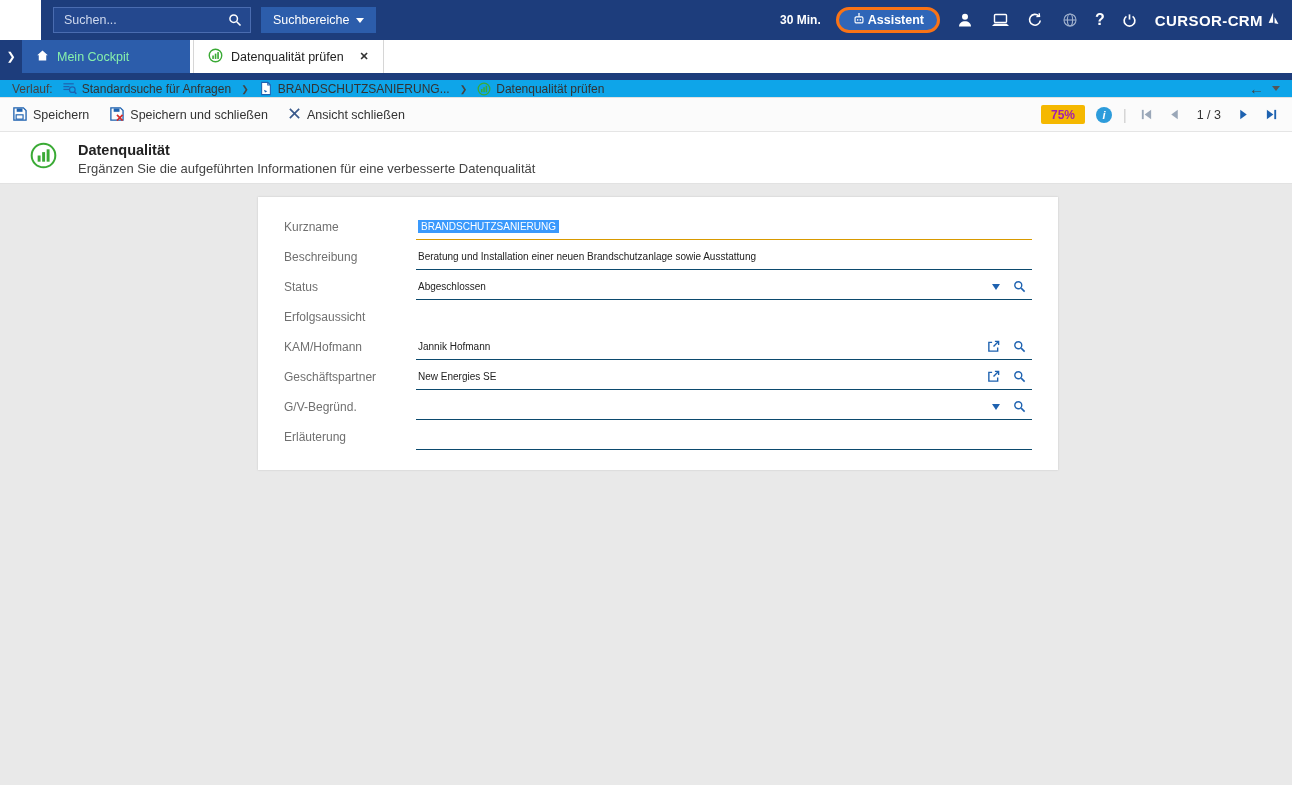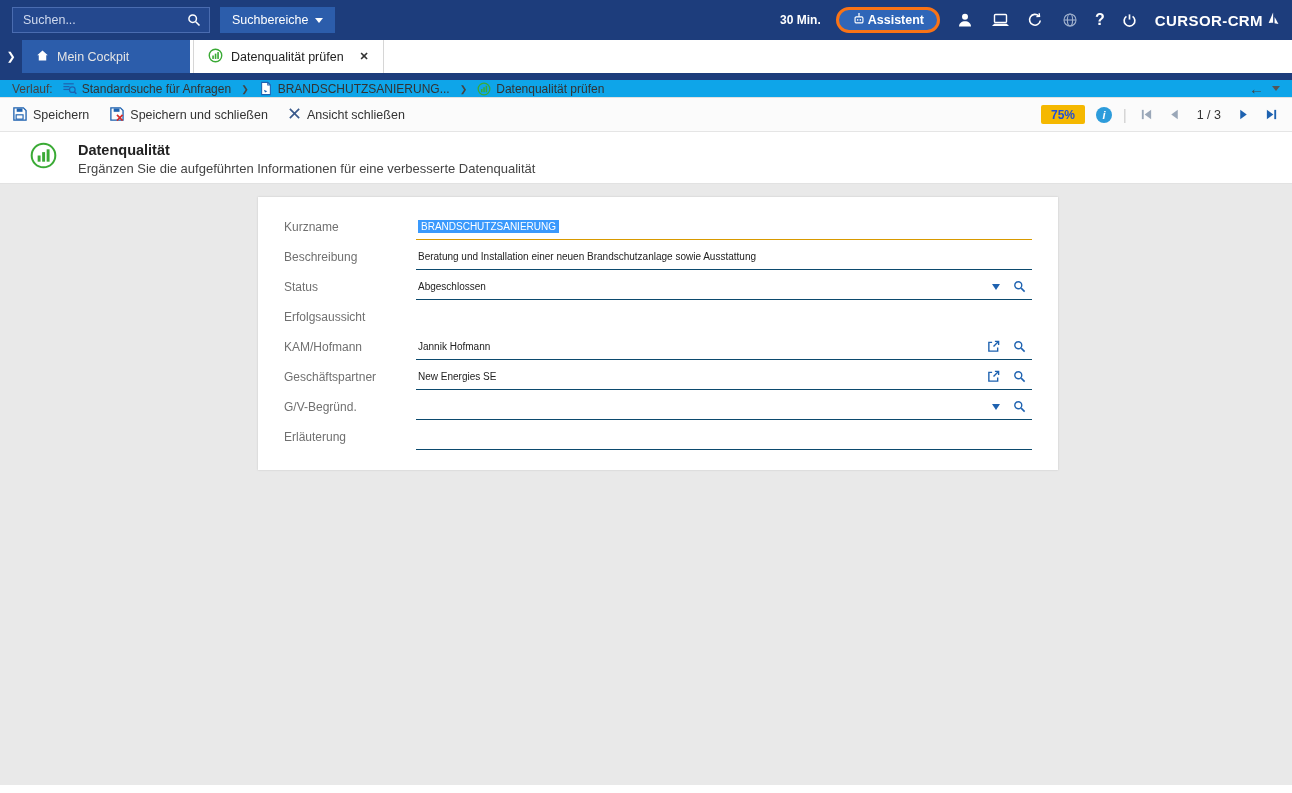--- a/index.html
+++ b/index.html
@@ -3,55 +3,55 @@
 <meta charset="utf-8">
 <style>
   * { box-sizing: border-box; }
   html,body { margin:0; padding:0; }
   body {
     width:1292px; height:793px; overflow:hidden;
     font-family:"Liberation Sans", sans-serif;
     background:#ffffff; color:#222;
   }
   
-  .topbar { height:40px; background:#1d3d7c; display:flex; align-items:center; padding:16px 12px; gap:10px; }
+  .topbar { height:40px; background:#1d3d7c; display:flex; align-items:center; padding:16px 12px; gap:10px;margin-left:41px; }
   .search-box { display:flex; align-items:center; background:#24488e; border:1px solid #4a6cb0; height:26px; width:198px; padding:0 8px; }
   .search-box input { flex:1; background:transparent; border:none; outline:none; color:#fff; font-size:12.5px; font-family:inherit; }
   .search-box input::placeholder { color:#cfd9ee; }
   .sb-mag { display:flex; align-items:center; cursor:pointer; }
   .search-areas-btn { height:26px; background:#2c5dab; color:#fff; border:none; display:flex; align-items:center; gap:7px; padding:0 12px; font-size:12.5px; font-family:inherit; cursor:pointer; }
   .caret-down-white { width:0; height:0; border-left:4.5px solid transparent; border-right:4.5px solid transparent; border-top:5.5px solid #fff; }
   .topbar-right { margin-left:auto; display:flex; align-items:center; gap:15px; color:#fff; }
   .timer { font-size:12px; font-weight:bold; }
   .assistant-btn { display:flex; align-items:center; gap:2px; background:#2f66b8; border:3px solid #f97316; border-radius:13px; color:#fff; height:26px; padding:0 13px; font-weight:bold; font-size:12.5px; font-family:inherit; cursor:pointer; }
   .tb-icon { display:flex; align-items:center; justify-content:center; width:20px; height:20px; cursor:pointer; }
   .help-glyph { font-size:16px; font-weight:bold; color:#fff; cursor:pointer; }
   .brand { display:flex; align-items:center; gap:4px; font-weight:bold; font-size:15px; letter-spacing:.4px; cursor:default; }
   
   .tabrow { height:33px; background:#fff; display:flex; align-items:stretch; }
   .tab-expander { width:22px; background:#1d3d7c; color:#fff; display:flex; align-items:center; justify-content:center; font-size:11px; cursor:pointer; }
   .tab { display:flex; align-items:center; gap:8px; padding:0 14px; font-size:12.5px; cursor:pointer; }
-  .tab.cockpit { background:#2c5dab; color:#e5e5e5; min-width:168px; margin-right:3px; }
+  .tab.cockpit { background:#2c5dab; color:#86efac; min-width:168px; margin-right:3px; }
   .tab.active { background:#fff; color:#222; border-left:1px solid #d6d6d6; border-right:1px solid #d6d6d6; }
   .tab .close { margin-left:8px; font-size:11px; color:#333; font-weight:bold; }
   .navy-strip { height:7px; background:#1d3d7c; }
   
   .breadcrumb { height:18px; background:#0ea5e9; border-bottom:1px solid #e1e1e1; display:flex; align-items:center; padding:0 12px; gap:9px; font-size:12px; color:#333; }
   .bc-label { color:#444; }
   .crumb { display:flex; align-items:center; gap:5px; cursor:pointer; }
   .bc-icon { display:flex; align-items:center; }
   .sep { color:#444; font-size:9px; padding:0 1px; }
   .breadcrumb-right { margin-left:auto; display:flex; align-items:center; gap:8px; }
   .back-arrow { font-size:15px; color:#444; cursor:pointer; line-height:1; }
   .bc-caret { width:0;height:0;border-left:4px solid transparent;border-right:4px solid transparent;border-top:5px solid #555; cursor:pointer; }
   
   .toolbar { height:34px; background:#fbfbfb; border-bottom:1px solid #e5e5e5; display:flex; align-items:center; padding:0 12px; gap:20px; font-size:12.5px; color:#333; }
   .tool { display:flex; align-items:center; gap:6px; cursor:pointer; }
   .toolbar-right { margin-left:auto; display:flex; align-items:center; gap:11px; }
-  .progress-badge { background:#f5b800; color:#1d4ed8; font-weight:bold; font-size:12px; padding:2.5px 10px; border-radius:2px; }
+  .progress-badge { background:#f5b800; color:#a21caf; font-weight:bold; font-size:12px; padding:2.5px 10px; border-radius:2px; }
   .info-circle { width:16px; height:16px; border-radius:50%; background:#2d9cdb; color:#fff; font-size:11px; font-weight:bold; font-style:italic; display:flex; align-items:center; justify-content:center; cursor:pointer; }
   .vsep { color:#ccc; font-size:14px; }
   .navbtn { display:flex; align-items:center; cursor:pointer; padding:0 2px; }
   .pagenums { color:#333; margin:0 3px; }
   
   .page-header { height:52px; background:#fff; border-bottom:1px solid #e2e2e2; display:flex; gap:21px; padding:8px 12px 0 30px; }
   .ph-icon { margin-top:2px; }
   .ph-title { font-size:14.5px; font-weight:bold; color:#222; margin:2px 0 0; }
   .ph-sub { font-size:13px; color:#444; margin:3px 0 0; }
   

